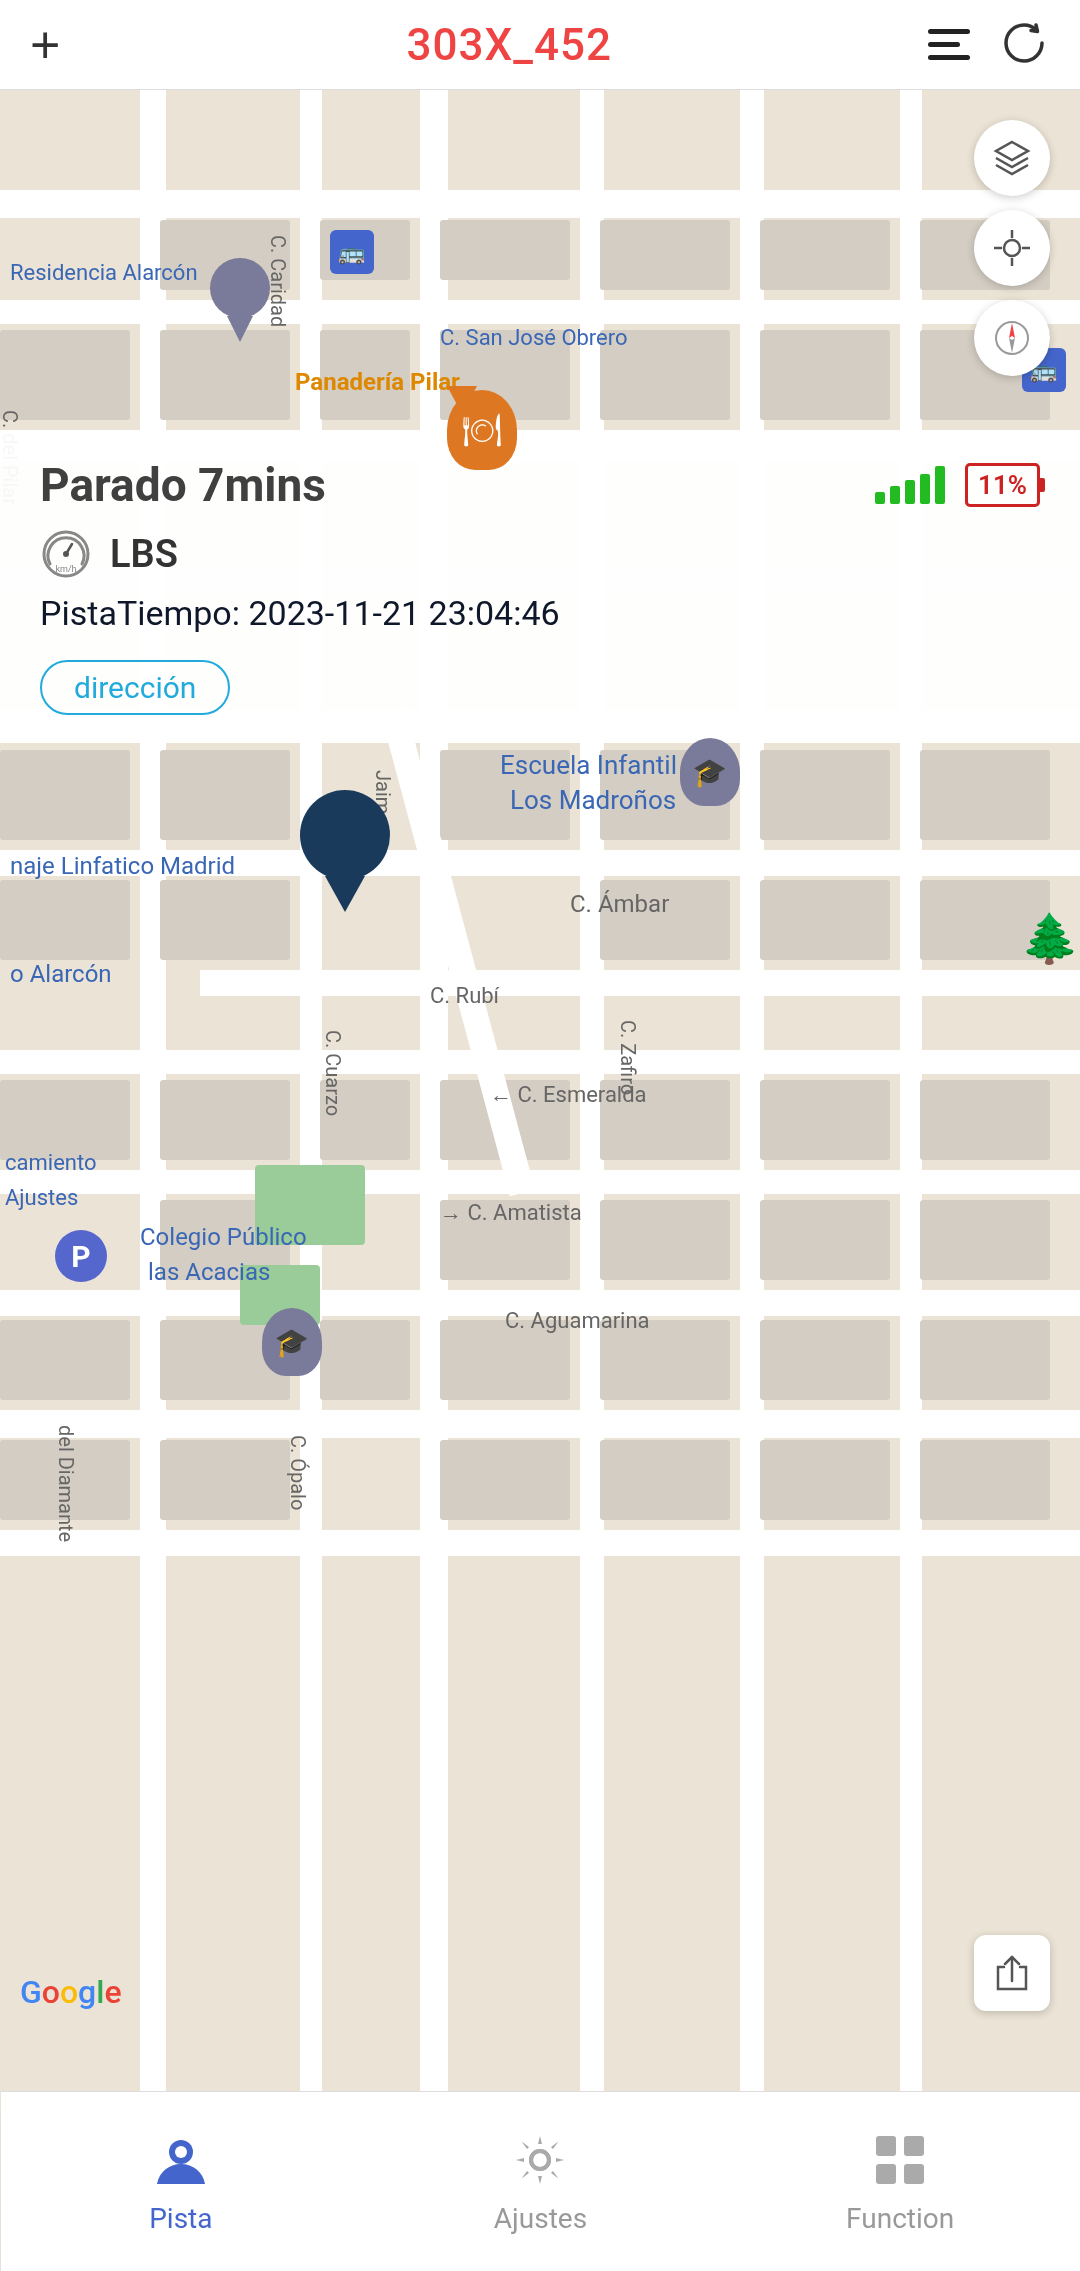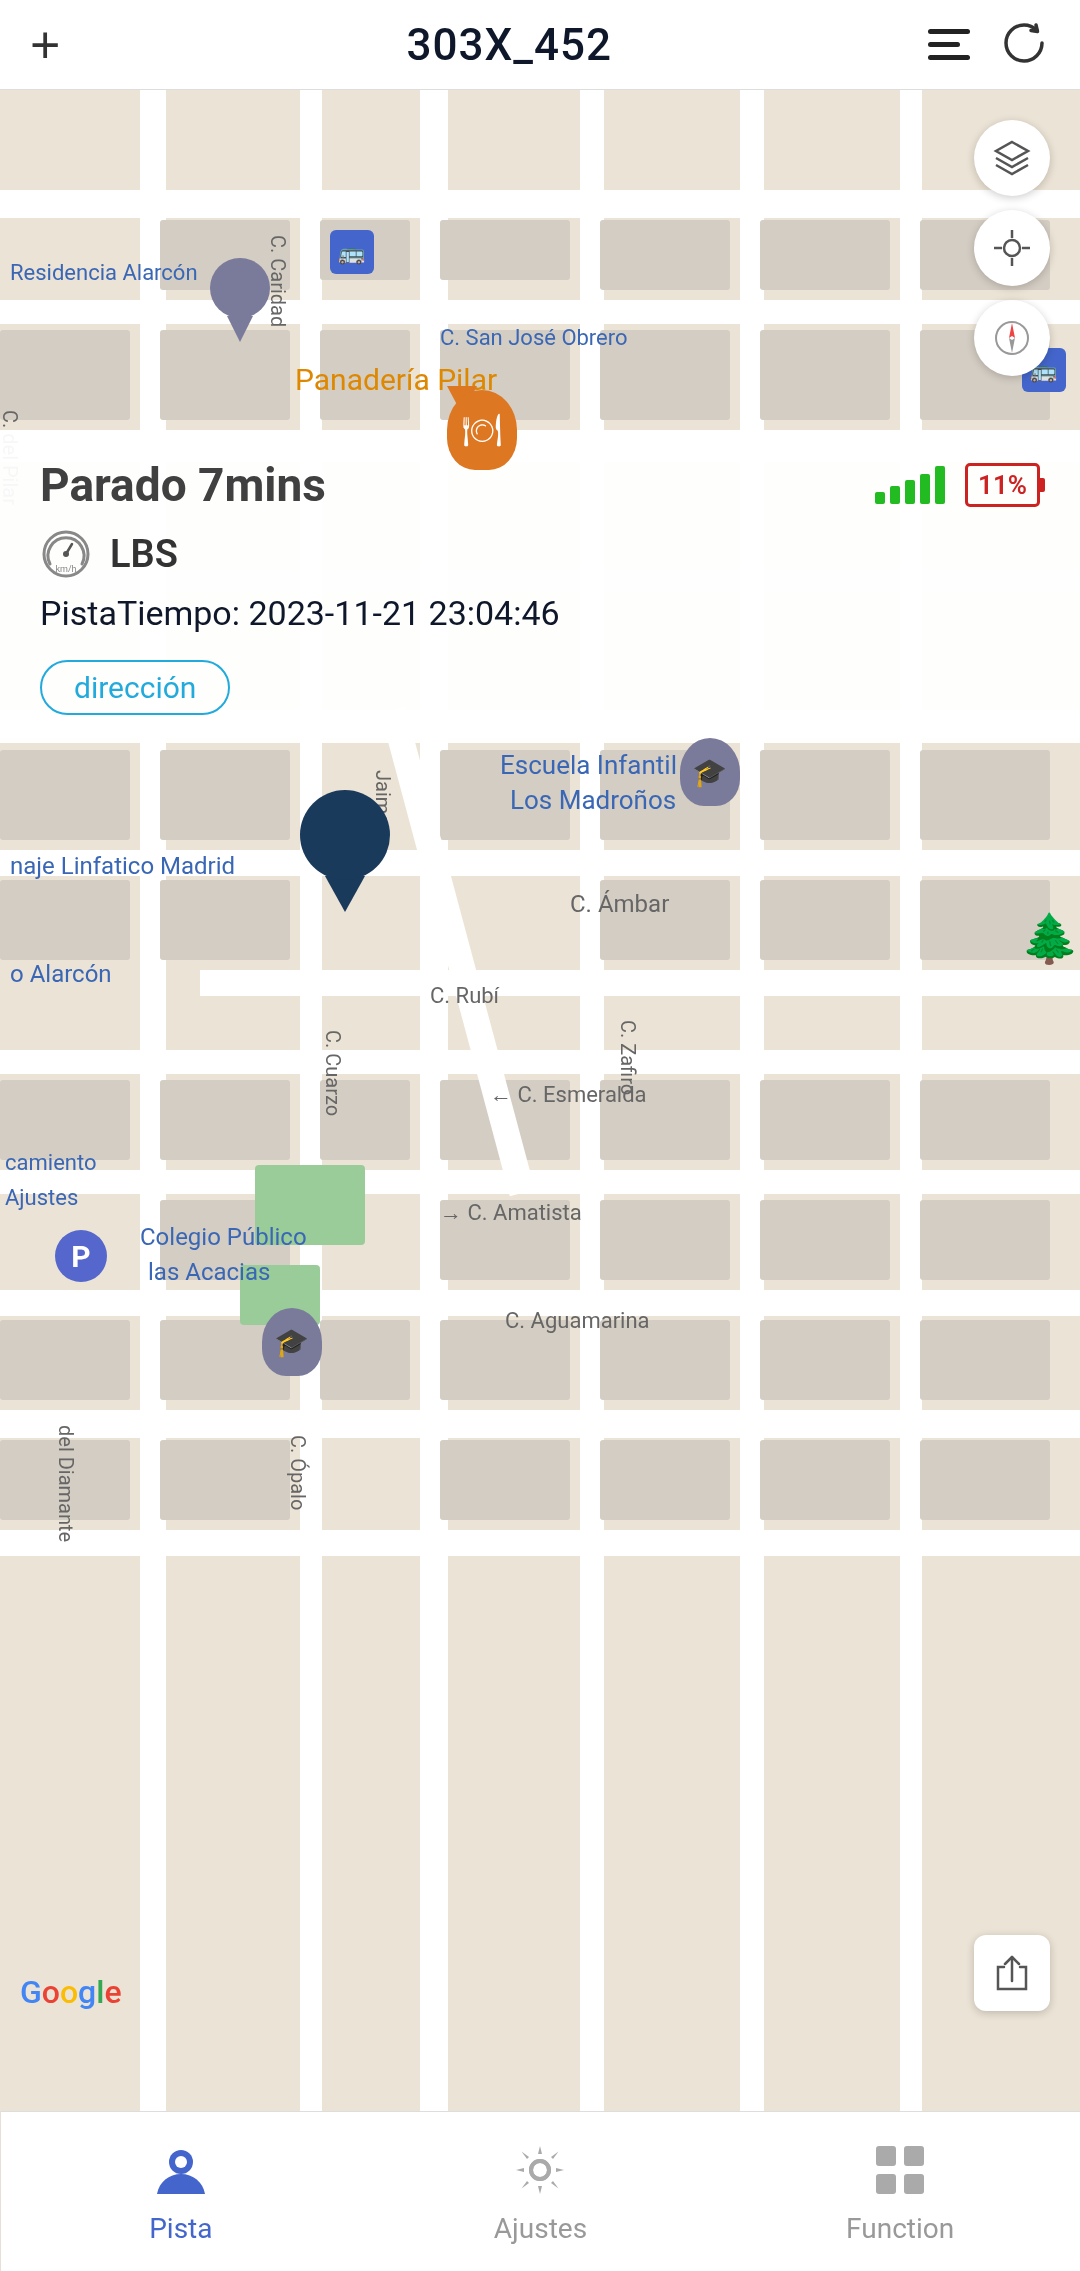--- a/index.html
+++ b/index.html
@@ -28,21 +28,21 @@
     }
     #header .plus-btn {
       font-size: 52px;
       color: #333;
       font-weight: 300;
       line-height: 1;
     }
     #header .title {
       font-size: 44px;
       font-weight: 500;
-      color: #0f172a;
+      color: #ef4444;
       letter-spacing: 1px;
       margin-left: 30px;
     }
     #header .header-icons {
       display: flex;
       align-items: center;
       gap: 28px;
     }
     .hamburger-icon {
       display: flex;
@@ -371,21 +371,21 @@
       justify-content: center;
       box-shadow: 0 2px 8px rgba(0,0,0,0.2);
       cursor: pointer;
       z-index: 60;
     }
 
     
     #bottom-nav {
       position: absolute;
       bottom: 0; left: 1px; right: 0;
-      height: 160px;
+      height: 180px;
       background: #fff;
       display: flex;
       align-items: center;
       justify-content: space-around;
       border-top: 1px solid #ddd;
       z-index: 100;
       text-align: center;
     }
     .nav-item {
       display: flex;
@@ -512,21 +512,21 @@
   <div class="map-block" style="top:1350px;left:920px;width:130px;height:80px;"></div>
 
   <div style="position:absolute;top:620px;left:380px;width:26px;height:500px;background:#fff;transform:rotate(-15deg);transform-origin:top center;"></div>
 
   <div class="green-rect" style="top:1075px;left:255px;width:110px;height:80px;"></div>
   <div class="green-rect" style="top:1175px;left:240px;width:80px;height:60px;"></div>
 
   <span class="map-label dark-blue" style="top:170px;left:10px;text-align:center;">Residencia Alarcón</span>
   <span class="map-label" style="top:145px;left:290px;transform:rotate(90deg);transform-origin:left top;font-size:20px;">C. Caridad</span>
   <span class="map-label dark-blue" style="top:235px;left:440px;">C. San José Obrero</span>
-  <span class="map-label" style="top:272px;left:295px;color:#dd8800;font-size:30px;font-weight:400;">Panadería Pilar</span>
+  <span class="map-label" style="top:278px;left:295px;color:#dd8800;font-size:24px;font-weight:700;">Panadería Pilar</span>
   <span class="map-label" style="top:320px;left:22px;transform:rotate(90deg);transform-origin:left top;font-size:20px;">C. del Pilar</span>
 
   <span class="map-label dark-blue" style="top:660px;left:500px;font-size:26px;">Escuela Infantil</span>
   <span class="map-label dark-blue" style="top:695px;left:510px;font-size:26px;">Los Madroños</span>
   <span class="map-label" style="top:800px;left:570px;font-size:24px;">C. Ámbar</span>
   <span class="map-label dark-blue" style="top:762px;left:10px;font-size:24px;">naje Linfatico Madrid</span>
   <span class="map-label dark-blue" style="top:870px;left:10px;font-size:24px;">o Alarcón</span>
   <span class="map-label" style="top:893px;left:430px;font-size:22px;">C. Rubí</span>
   <span class="map-label" style="top:940px;left:345px;transform:rotate(90deg);transform-origin:left top;font-size:20px;">C. Cuarzo</span>
   <span class="map-label" style="top:930px;left:640px;transform:rotate(90deg);transform-origin:left top;font-size:20px;">C. Zafiro</span>

